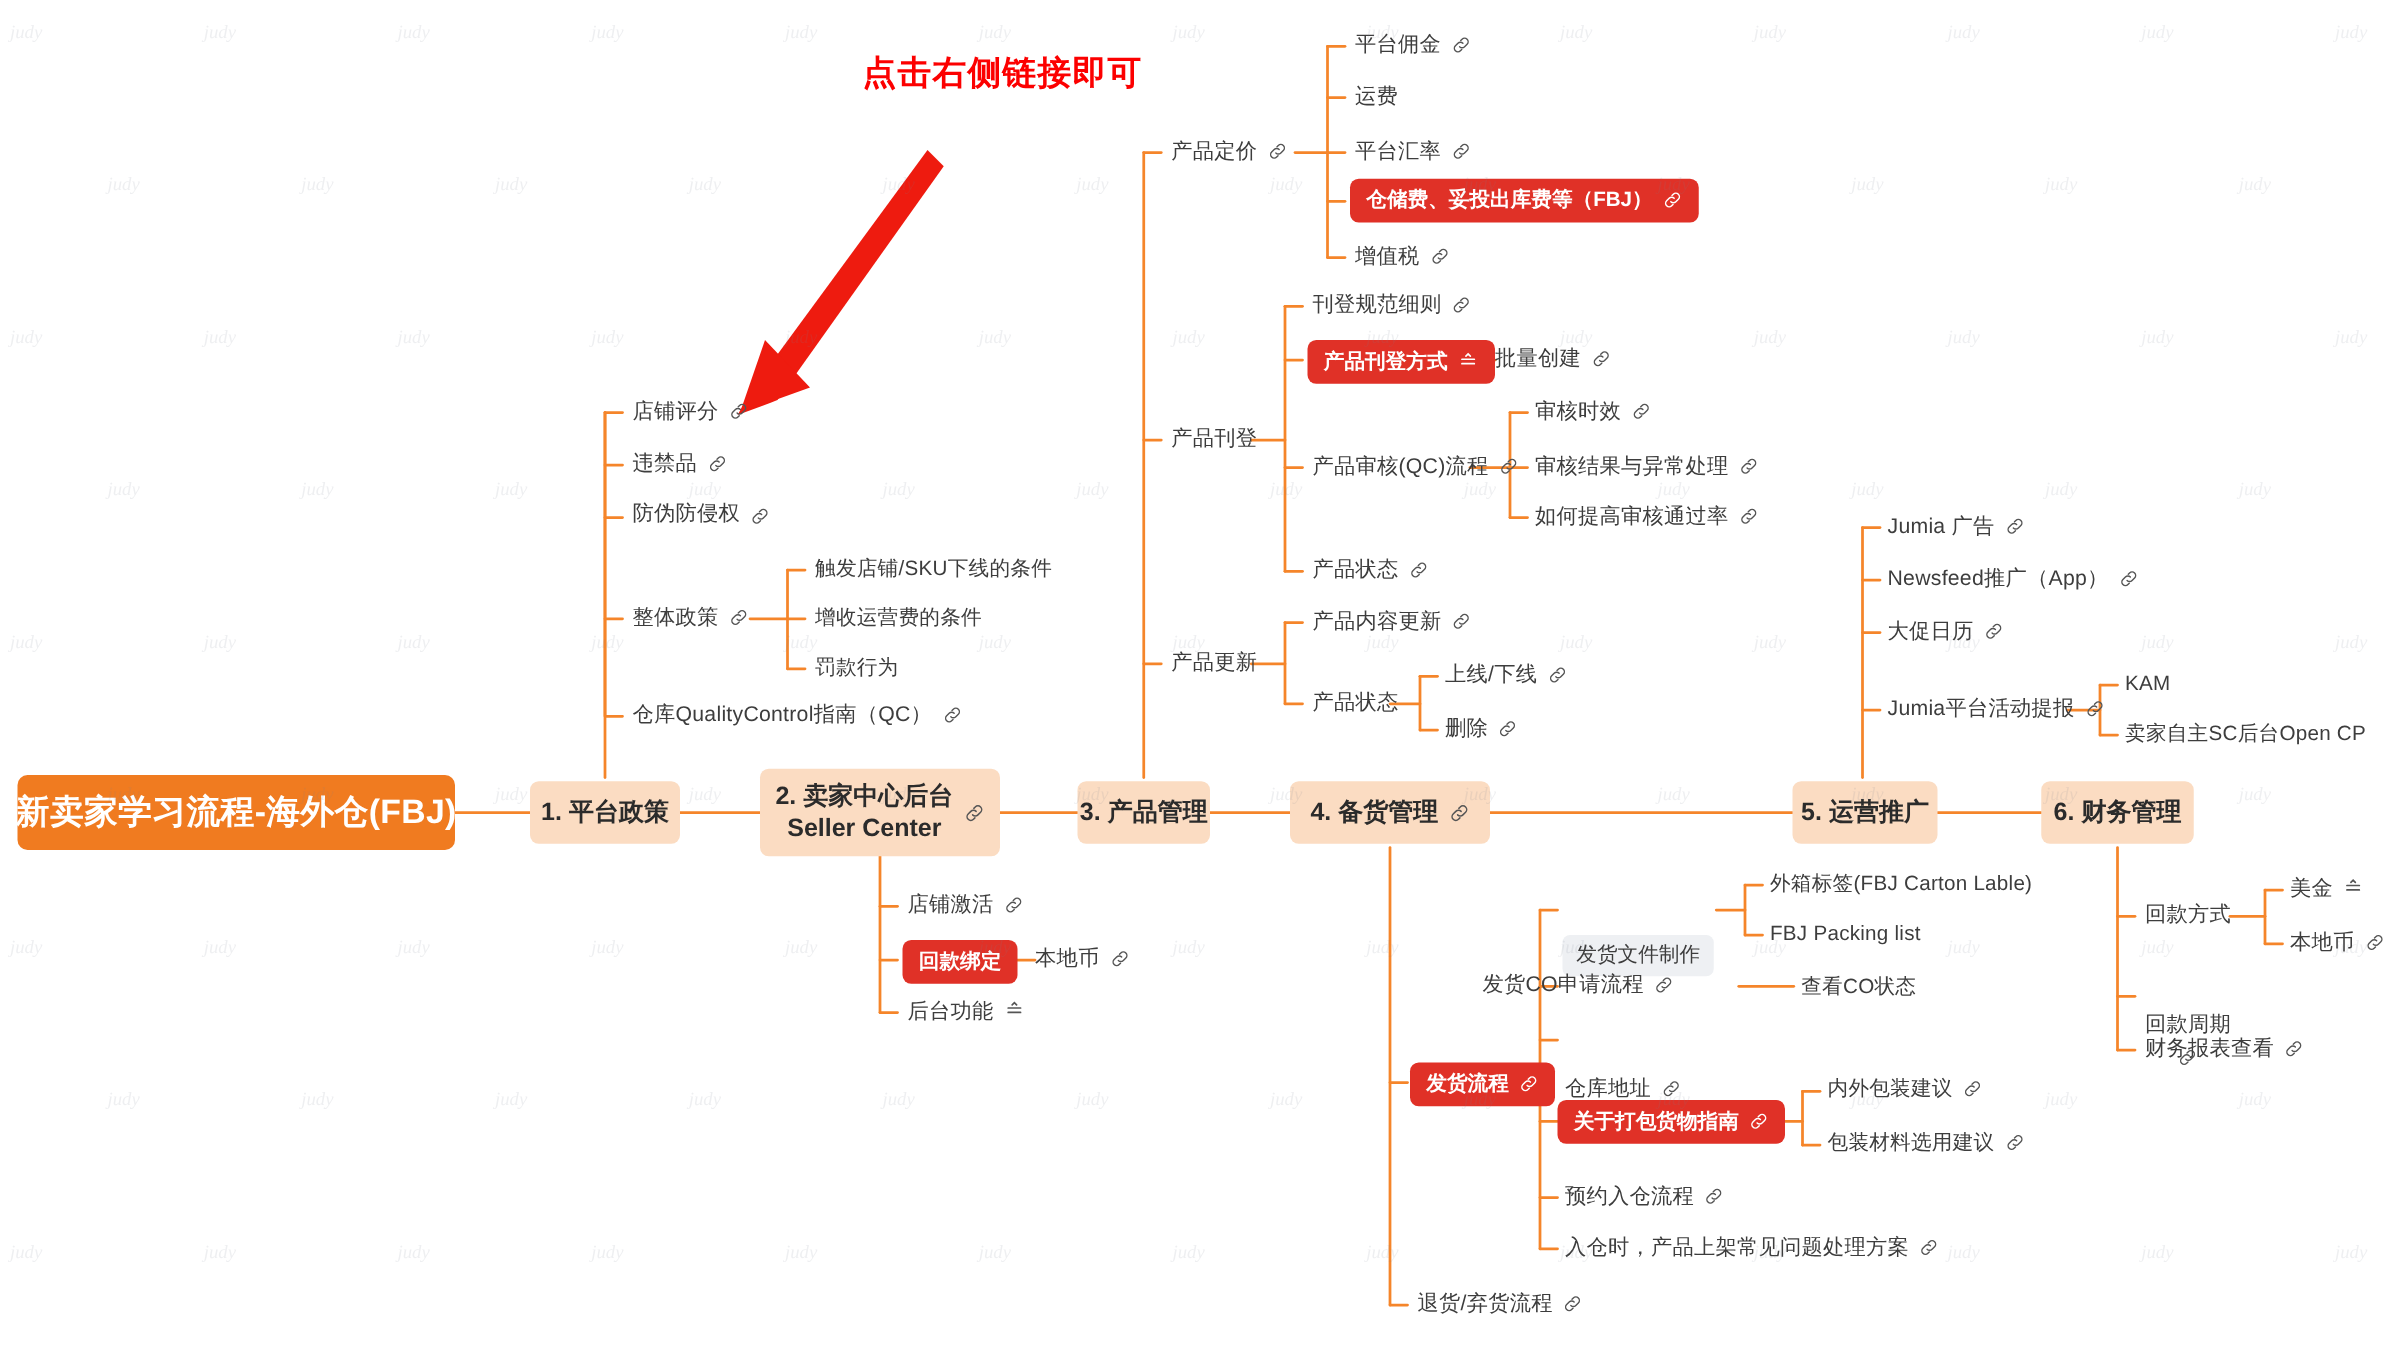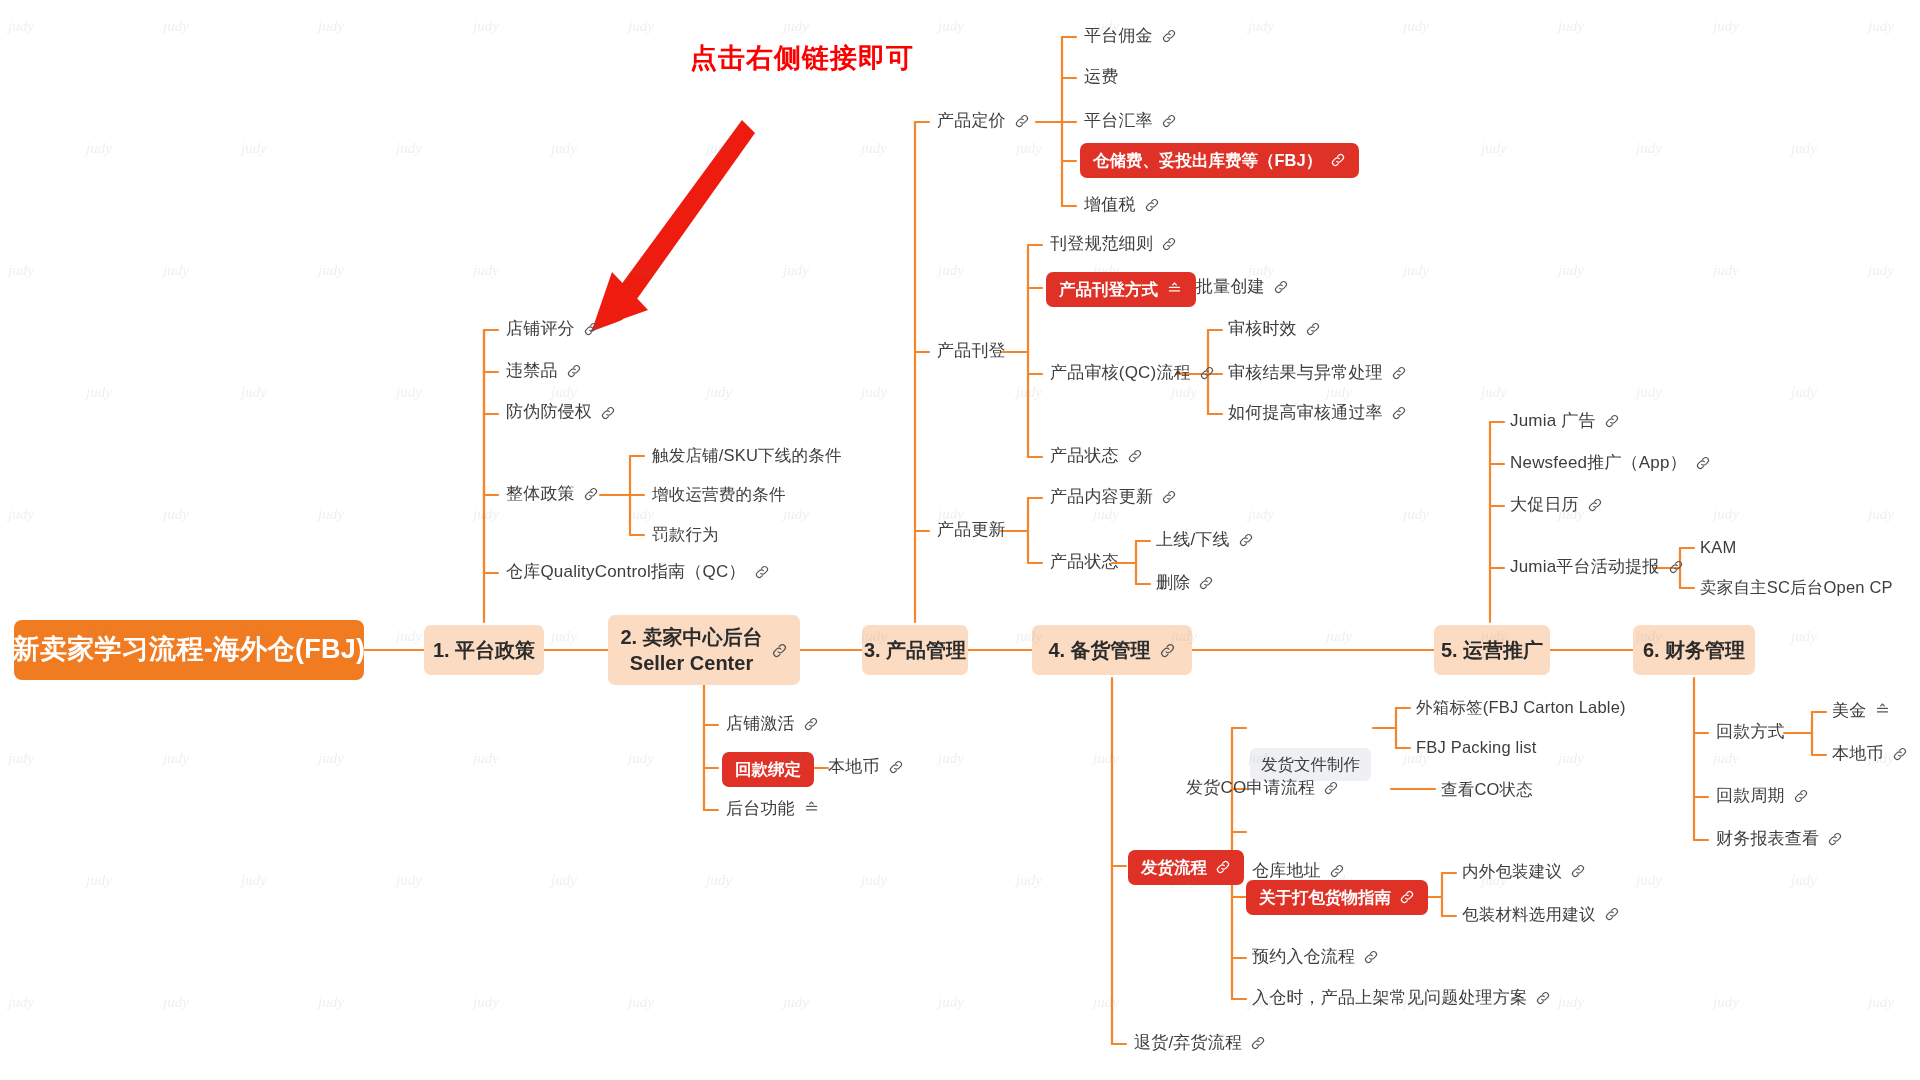--- a/index.html
+++ b/index.html
@@ -635,21 +635,21 @@
   <div class="node leaf leaf-sm" style="left:1700px;top:537px;">
     <span>KAM</span>
   </div>
   <div class="node leaf leaf-sm" style="left:1700px;top:577px;">
     <span>卖家自主SC后台Open CP</span>
   </div>
 
   <div class="node leaf" style="left:1716px;top:721px;">
     <span>回款方式</span>
   </div>
-  <div class="node leaf" style="left:1716px;top:785px;">
+  <div class="node leaf" style="left:1716px;top:809px;flex-direction:column;">
     <span>回款周期</span>
     <span class="ico">
         <svg width="16" height="16" viewBox="0 0 24 24" fill="none" stroke="#555" stroke-width="1.7" stroke-linecap="round">
           <path d="M10 14a4.2 4.2 0 0 0 6 0l3-3a4.2 4.2 0 0 0-6-6l-1.6 1.6"></path>
           <path d="M14 10a4.2 4.2 0 0 0-6 0l-3 3a4.2 4.2 0 0 0 6 6l1.6-1.6"></path>
         </svg>
       </span>
   </div>
   <div class="node leaf" style="left:1716px;top:828px;">
     <span>财务报表查看</span>

